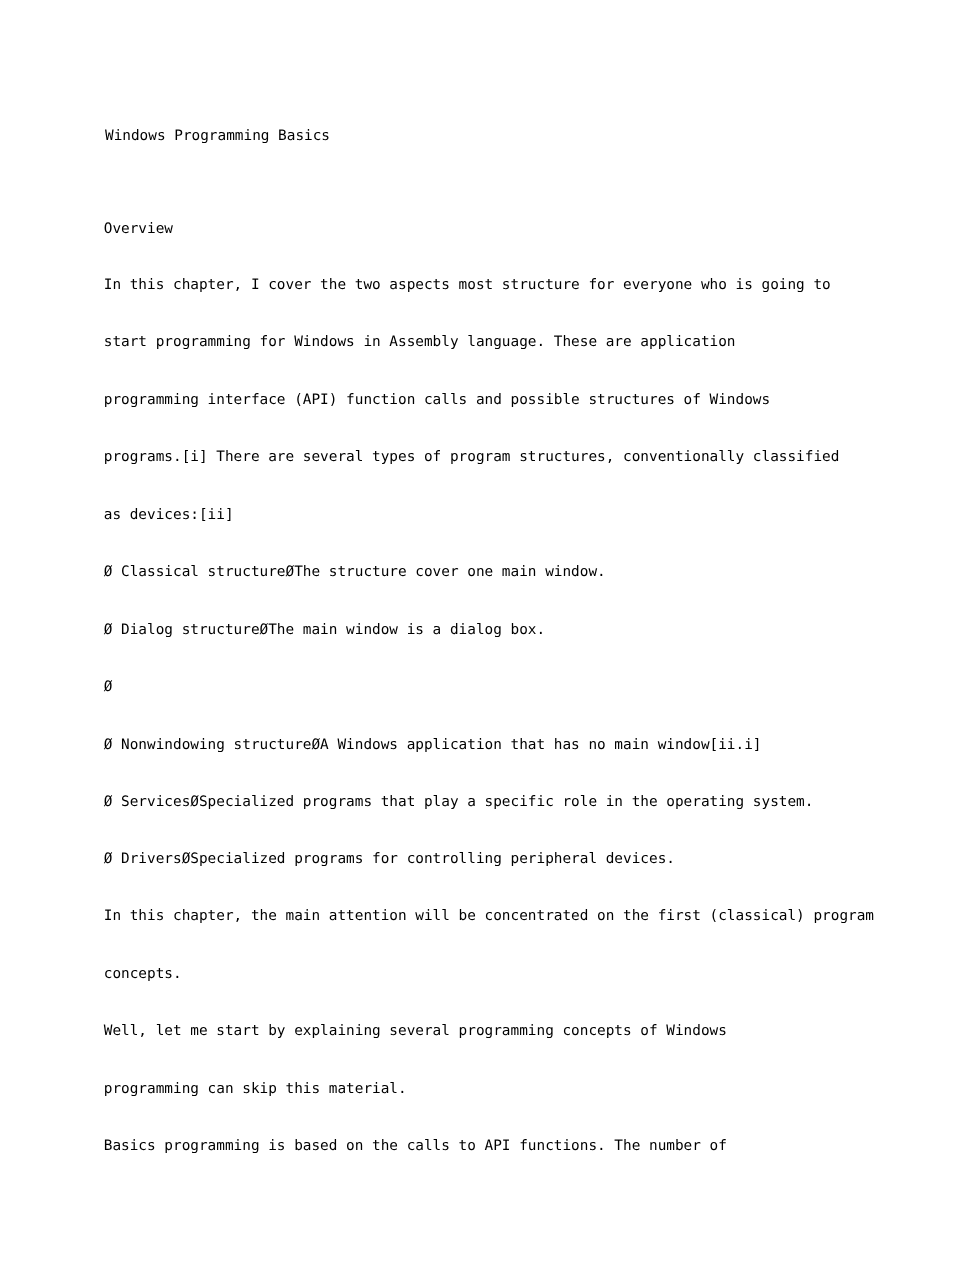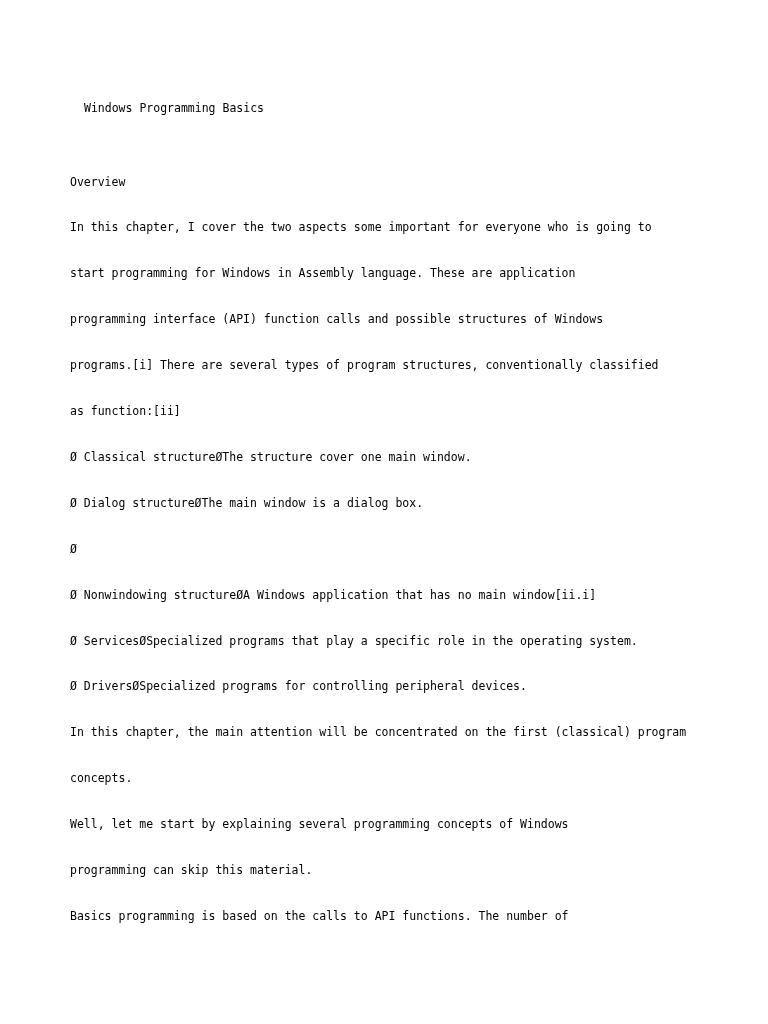--- a/index.html
+++ b/index.html
@@ -33,36 +33,37 @@
     left: 70px;
     top: 144px;
     width: 660px;
     font-size: 11.5px;
     line-height: 15.3px;
     white-space: pre-wrap;
   }
   .line {
     white-space: pre-wrap;
     min-height: 15.3px;
+    margin-left: 13px;
   }
 </style>
 </head>
 <body>
 
 <div class="page">
 
   <div class="doc-title">Windows Programming Basics</div>
 
   <div class="body-block">
     <div class="line">Overview</div>
-    <div class="line">In this chapter, I cover the two aspects some important for everyone who is going to</div>
+    <div class="line">In this chapter, I cover the two aspects most structure for everyone who is going to</div>
     <div class="line">start programming for Windows in Assembly language. These are application</div>
     <div class="line">programming interface (API) function calls and possible structures of Windows</div>
     <div class="line">programs.[i] There are several types of program structures, conventionally classified</div>
-    <div class="line">as function:[ii]</div>
+    <div class="line">as devices:[ii]</div>
     <div class="line">Ø Classical structureØThe structure cover one main window.</div>
     <div class="line">Ø Dialog structureØThe main window is a dialog box.</div>
     <div class="line">Ø</div>
     <div class="line">Ø Nonwindowing structureØA Windows application that has no main window[ii.i]</div>
     <div class="line">Ø ServicesØSpecialized programs that play a specific role in the operating system.</div>
     <div class="line">Ø DriversØSpecialized programs for controlling peripheral devices.</div>
     <div class="line">In this chapter, the main attention will be concentrated on the first (classical) program</div>
     <div class="line">concepts.</div>
     <div class="line">Well, let me start by explaining several programming concepts of Windows</div>
     <div class="line">programming can skip this material.</div>

